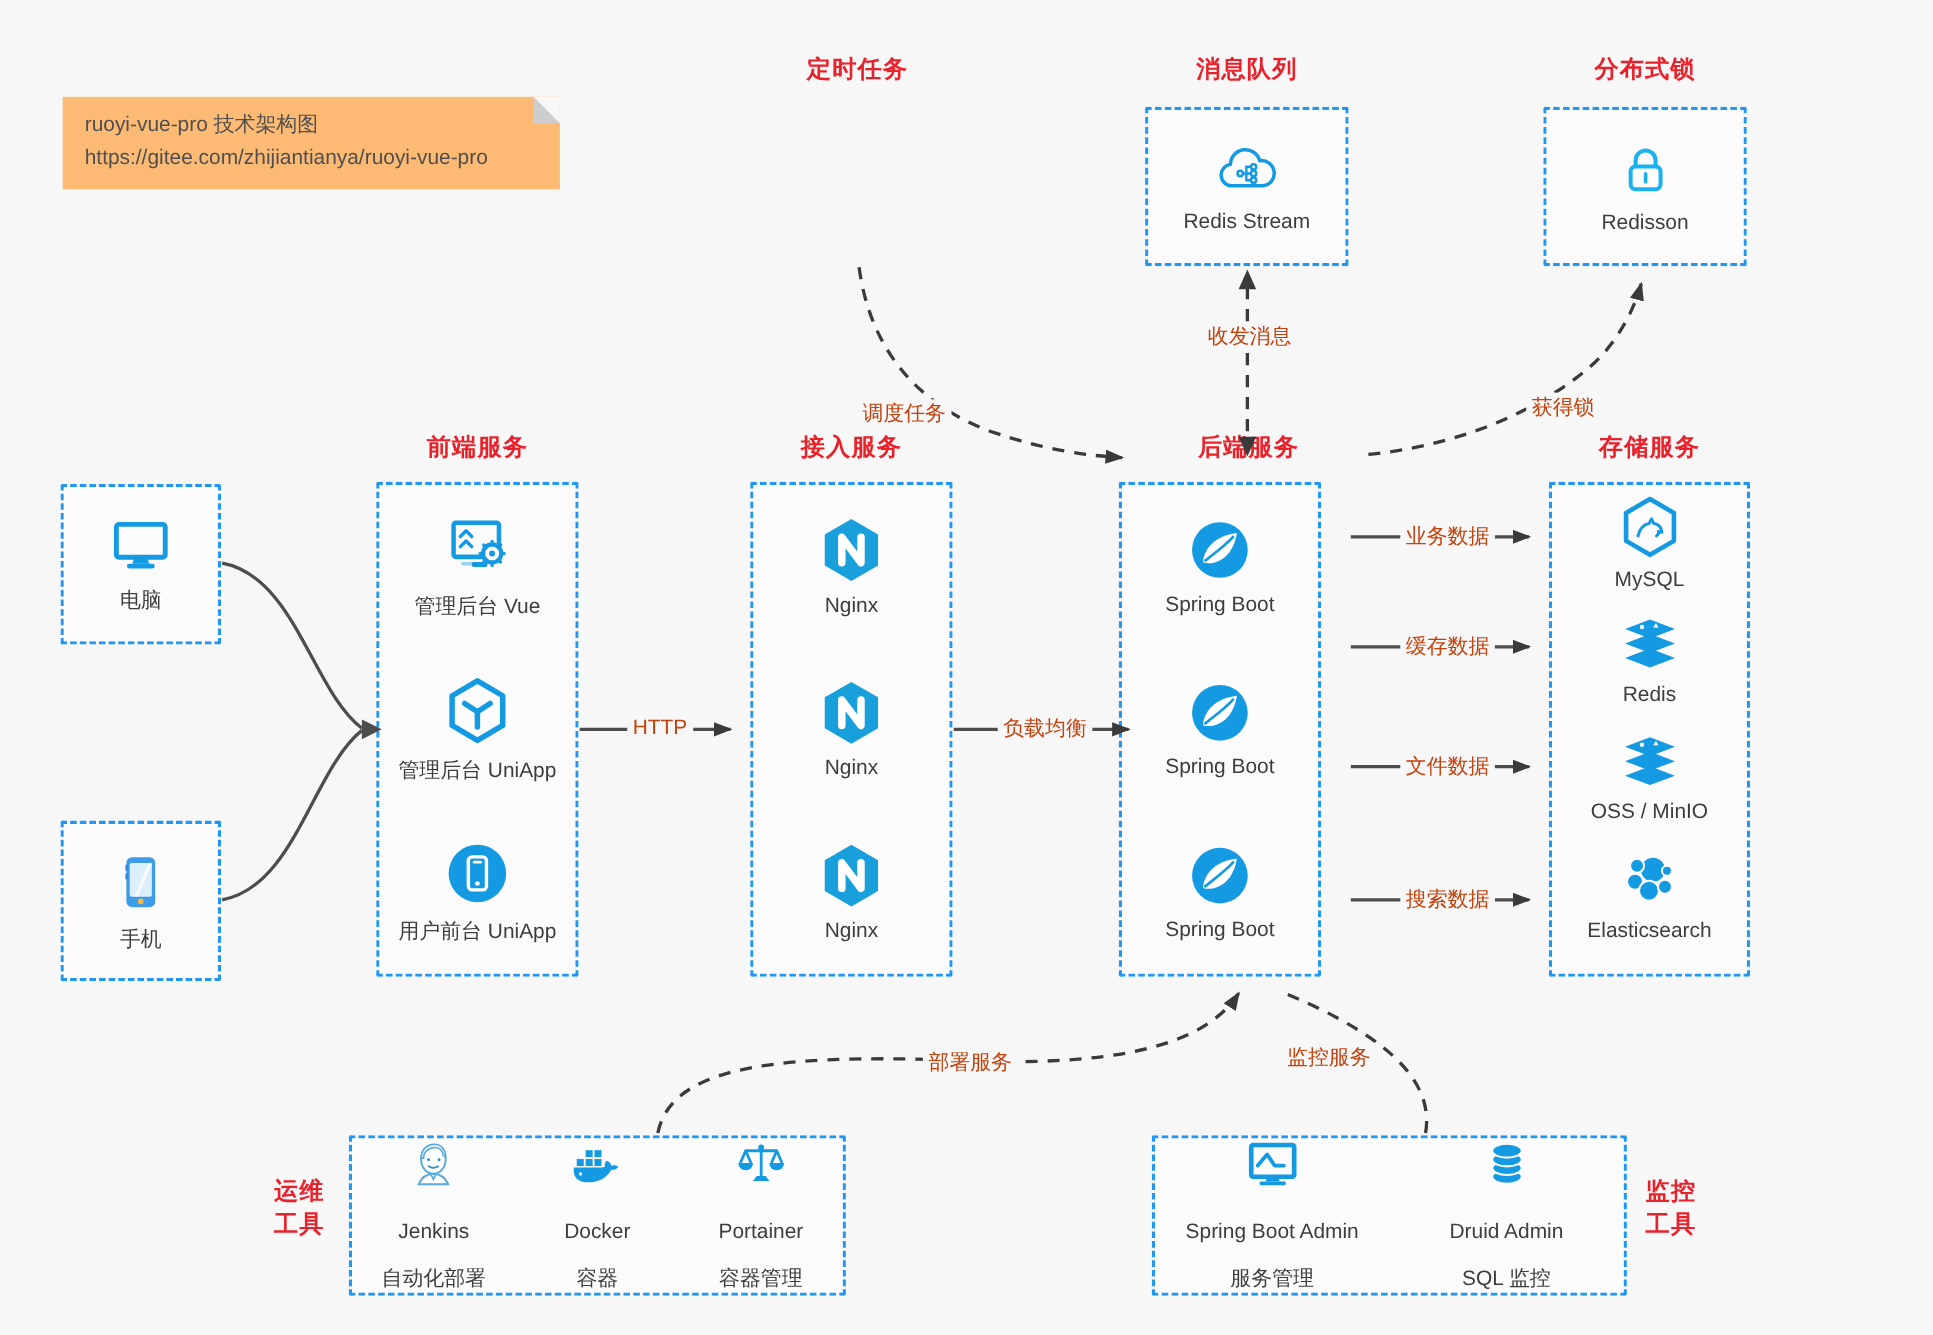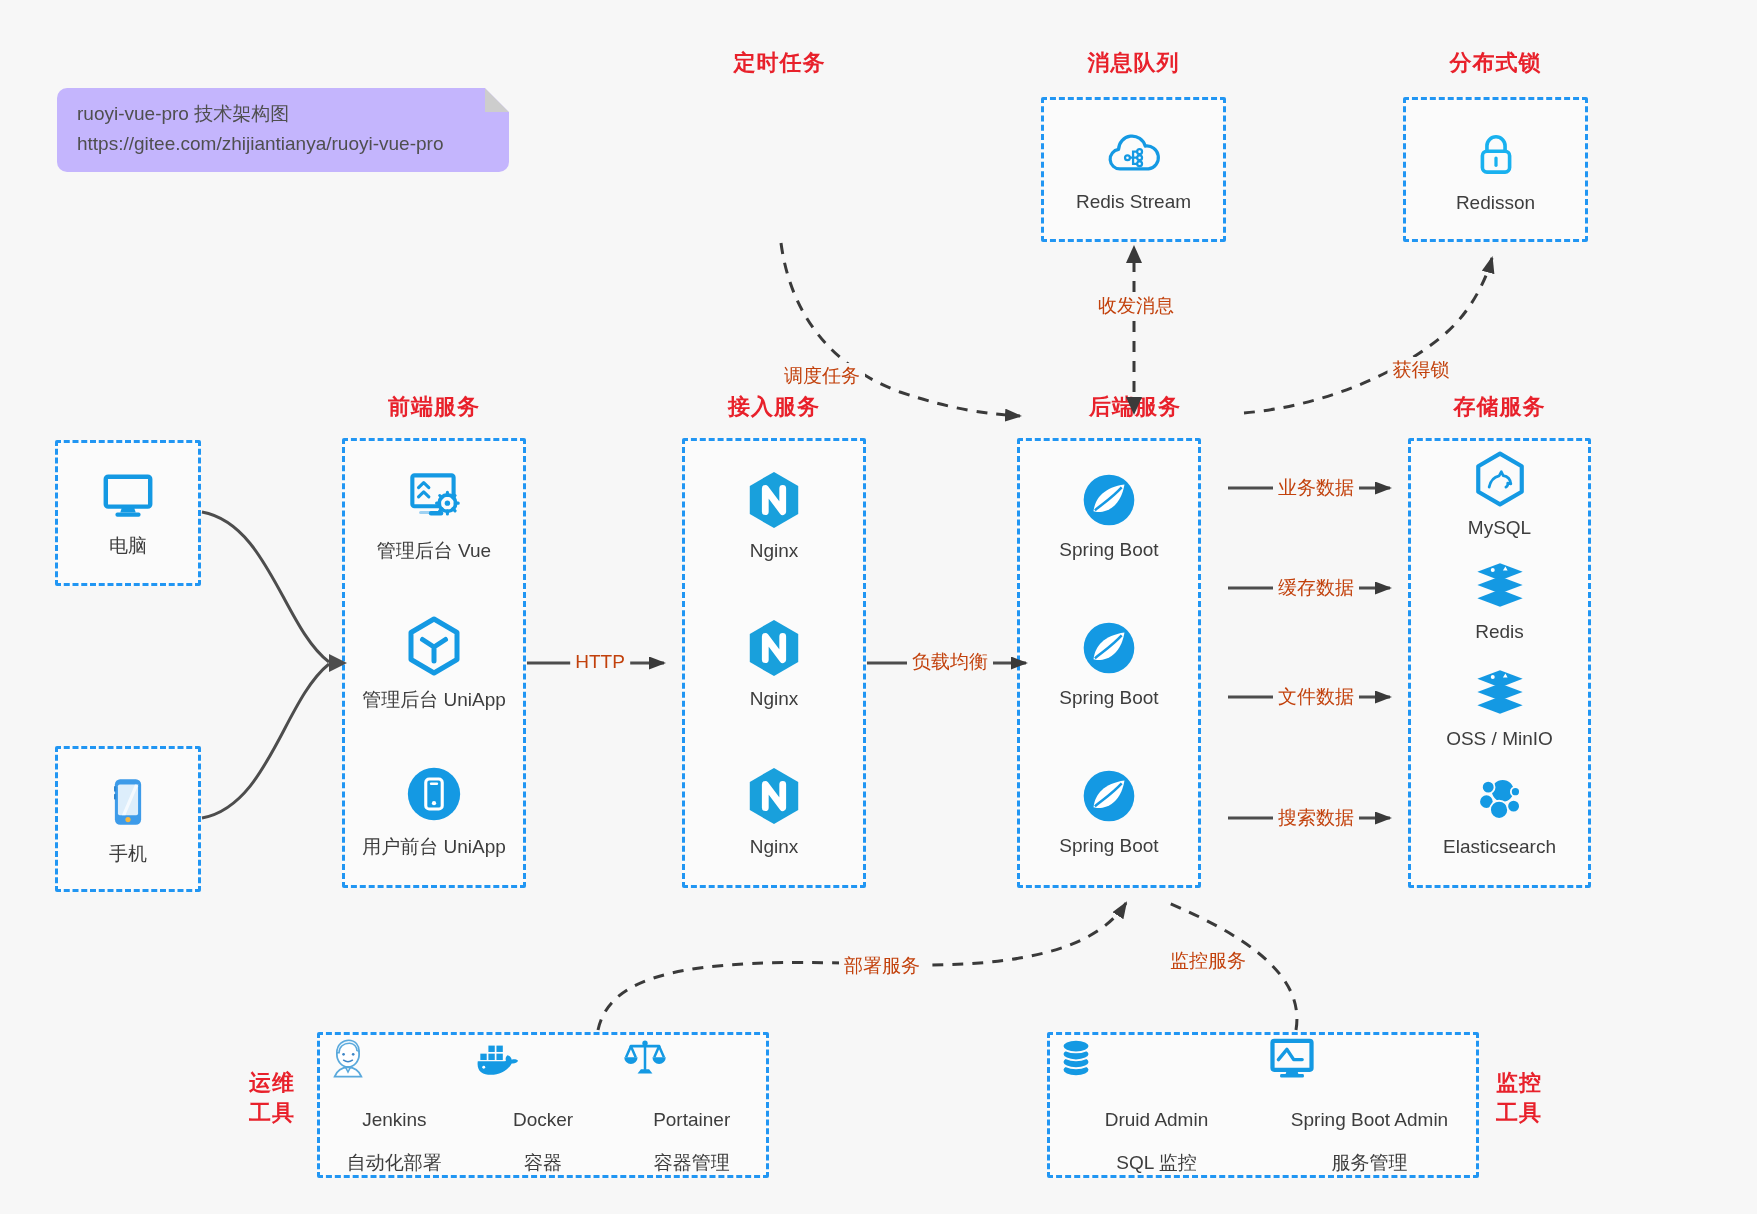--- a/index.html
+++ b/index.html
@@ -16,26 +16,26 @@
   body{font-family:"Liberation Sans","DejaVu Sans",sans-serif;}
   .canvas{position:relative;width:1757px;height:1214px;background:var(--bg);overflow:hidden;}
 
   .red-title{position:absolute;color:var(--red);font-weight:bold;font-size:22px;text-align:center;letter-spacing:1px;white-space:nowrap;}
   .side-title{position:absolute;color:var(--red);font-weight:bold;font-size:22px;text-align:center;line-height:1.35;letter-spacing:1px;}
 
   .dbox{position:absolute;border:3px dashed var(--dash);background:var(--boxbg);border-radius:2px;display:flex;flex-direction:column;}
   .dbox.row{flex-direction:row;}
   .cell{flex:1;display:flex;flex-direction:column;align-items:center;justify-content:center;gap:9px;}
   .lbl{font-size:19px;color:var(--ink);white-space:nowrap;}
-  .tool{flex:1;display:flex;flex-direction:column;justify-content:center;gap:20px;}
+  .tool{flex:1;display:flex;flex-direction:column;align-items:center;justify-content:center;gap:20px;}
   .tool .ic{margin-bottom:5px;}
   .tool .lbl{line-height:1.25;text-align:center;}
 
-  .note{position:absolute;left:57px;top:88px;width:452px;height:84px;background:#c4b5fd;color:#4f4f4f;
-        font-size:19px;line-height:1.6;padding:11px 0 0 20px;border-radius:10px;}
+  .note{position:absolute;left:57px;top:88px;width:452px;height:84px;background:#fdba74;color:#4f4f4f;
+        font-size:19px;line-height:1.6;padding:11px 0 0 20px;}
   .note .fold-cover{position:absolute;top:0;right:0;width:0;height:0;border-top:24px solid var(--bg);border-left:24px solid transparent;}
   .note .fold-flap{position:absolute;top:0;right:0;width:0;height:0;border-bottom:24px solid #cdcdcd;border-right:24px solid transparent;}
 
   svg.overlay{position:absolute;left:0;top:0;width:1757px;height:1214px;pointer-events:none;}
 
   .edge-label{position:absolute;transform:translate(-50%,-50%);font-size:19px;color:#c2410c;background:var(--bg);padding:0 5px;white-space:nowrap;}
 </style>
 </head>
 <body>
 
@@ -288,40 +288,40 @@
       <div class="lbl">容器管理</div>
     </div>
   </div>
 
   <div class="side-title" style="left:1482px;top:1068px;width:74px;">
     <div>监控</div>
     <div>工具</div>
   </div>
   <div class="dbox row" style="left:1047px;top:1032px;width:432px;height:146px;">
     <div class="tool">
+      <svg class="ic" width="58" height="52" viewBox="0 0 64 56">
+        <rect x="9" y="7" width="46" height="34" rx="2" fill="none" stroke="#1499e3" stroke-width="5"></rect>
+        <path d="M16 29 L26 17 L34 29 H44" fill="none" stroke="#1499e3" stroke-width="4" stroke-linecap="round" stroke-linejoin="round"></path>
+        <path d="M26 41 h12 l1.5 5 h-15 z" fill="#1499e3"></path>
+        <rect x="18" y="46" width="28" height="4" rx="1.5" fill="#1499e3"></rect>
+      </svg>
+      <div class="lbl">Spring Boot Admin</div>
+      <div class="lbl">服务管理</div>
+    </div>
+    <div class="tool">
       <svg class="ic" width="52" height="52" viewBox="0 0 64 60">
         <g fill="#1499e3" stroke="#fbfbfb" stroke-width="2.4">
           <ellipse cx="32" cy="44" rx="17" ry="8"></ellipse>
           <ellipse cx="32" cy="34" rx="17" ry="8"></ellipse>
           <ellipse cx="32" cy="24" rx="17" ry="8"></ellipse>
           <ellipse cx="32" cy="14" rx="17" ry="8"></ellipse>
         </g>
       </svg>
       <div class="lbl">Druid Admin</div>
       <div class="lbl">SQL 监控</div>
-    </div>
-    <div class="tool">
-      <svg class="ic" width="58" height="52" viewBox="0 0 64 56">
-        <rect x="9" y="7" width="46" height="34" rx="2" fill="none" stroke="#1499e3" stroke-width="5"></rect>
-        <path d="M16 29 L26 17 L34 29 H44" fill="none" stroke="#1499e3" stroke-width="4" stroke-linecap="round" stroke-linejoin="round"></path>
-        <path d="M26 41 h12 l1.5 5 h-15 z" fill="#1499e3"></path>
-        <rect x="18" y="46" width="28" height="4" rx="1.5" fill="#1499e3"></rect>
-      </svg>
-      <div class="lbl">Spring Boot Admin</div>
-      <div class="lbl">服务管理</div>
     </div>
   </div>
 
   <svg class="overlay">
     <defs>
       <marker id="ah" orient="auto" markerUnits="userSpaceOnUse" markerWidth="18" markerHeight="15" refX="15" refY="6.5">
         <path d="M0 0 L17 6.5 L0 13 Z" fill="#3a3a3a"></path>
       </marker>
     </defs>
 

